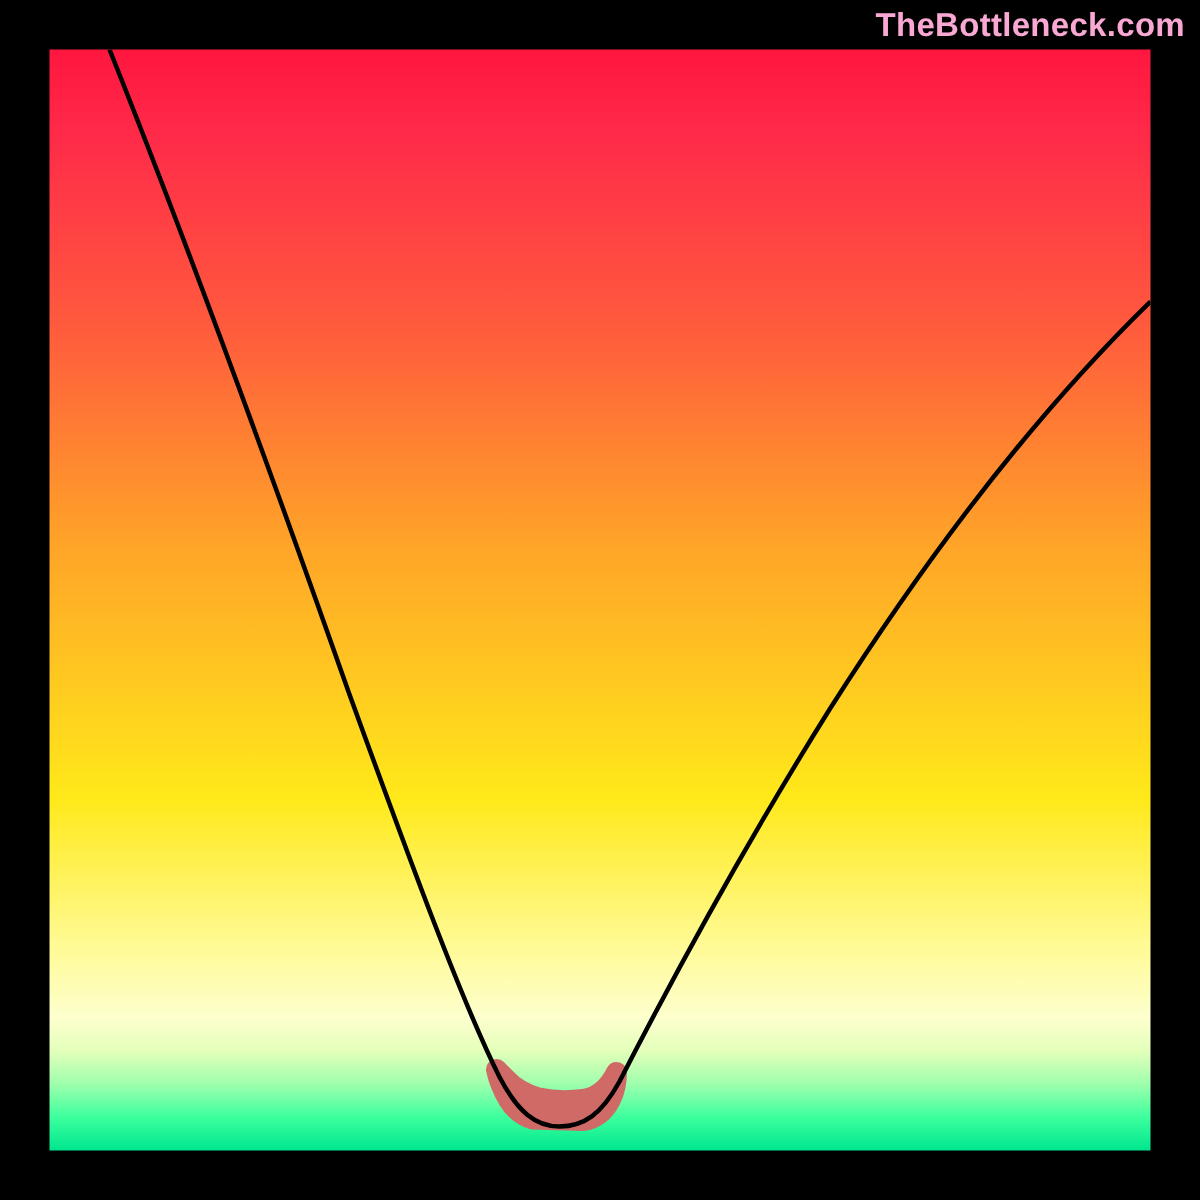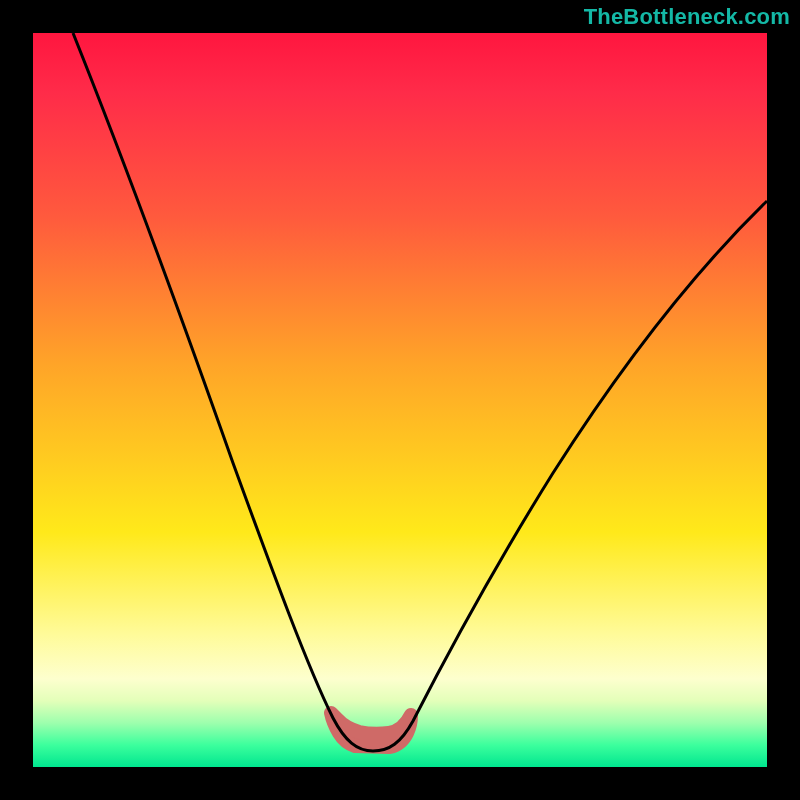--- a/index.html
+++ b/index.html
@@ -40,21 +40,21 @@
       #00e68f 100%
     );
   }
   .watermark {
     position: absolute;
     top: 4px;
     right: 10px;
     font-family: Arial, Helvetica, sans-serif;
     font-size: 22px;
     font-weight: 600;
-    color: #14b8a6;
+    color: #f9a8d4;
     letter-spacing: 0.2px;
     user-select: none;
   }
   svg.curve {
     position: absolute;
     left: 33px;
     top: 33px;
     width: 734px;
     height: 734px;
     pointer-events: none;

